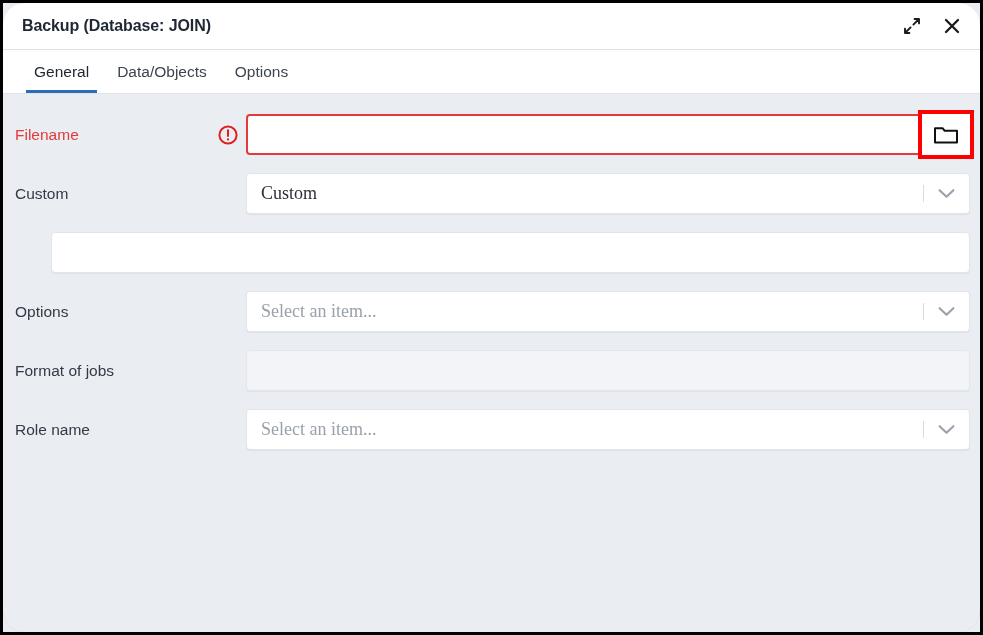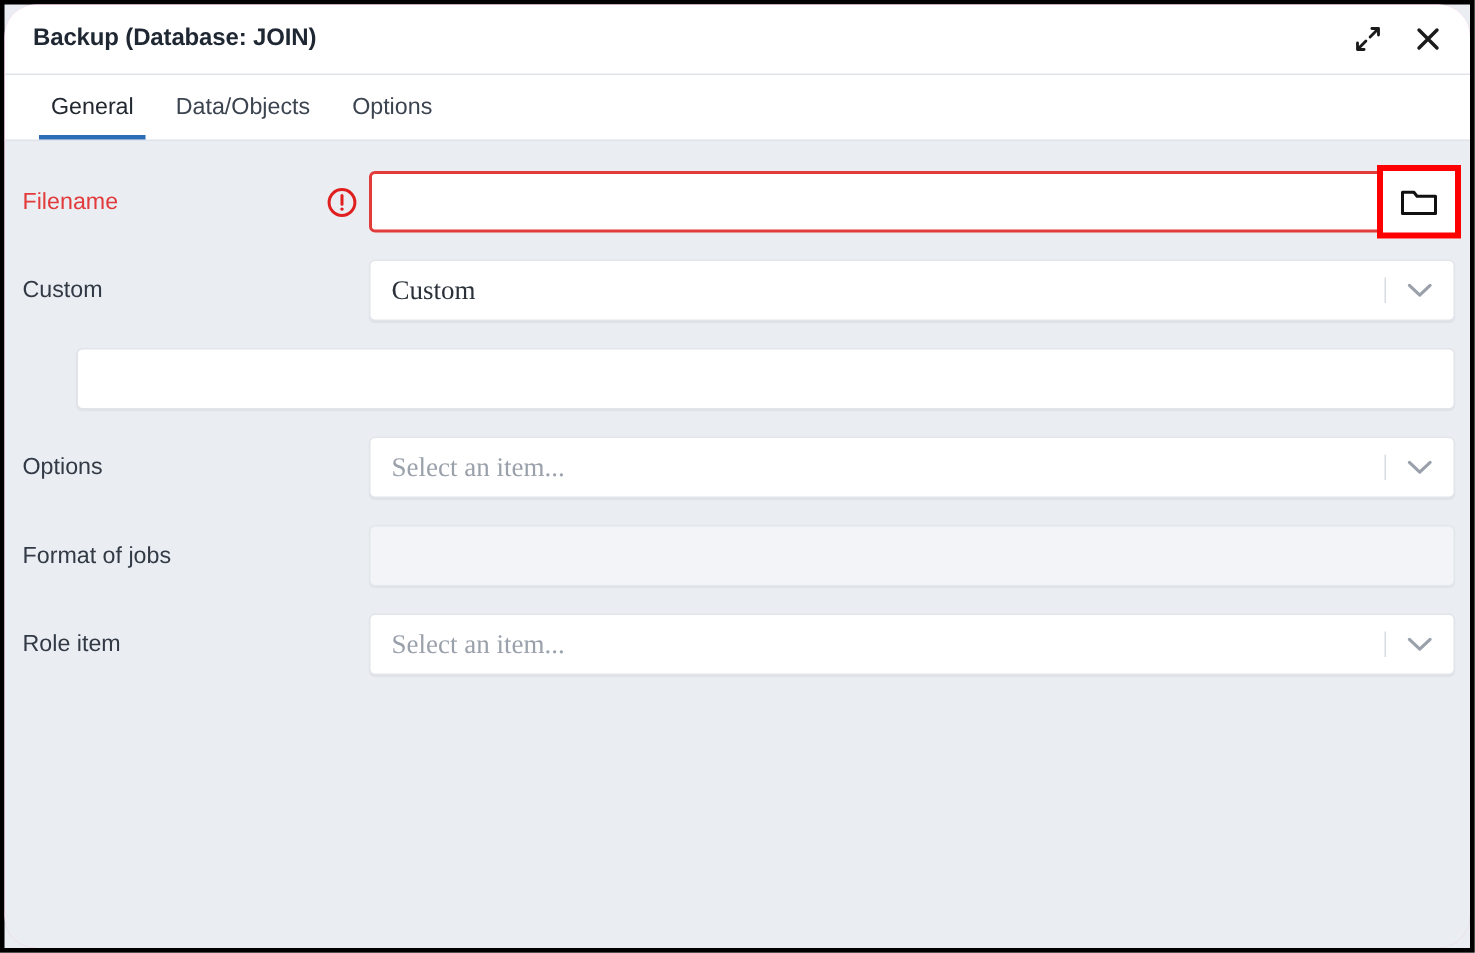--- a/index.html
+++ b/index.html
@@ -311,21 +311,21 @@
 
       <div class="form-row">
         <div class="row-label">Format of jobs</div>
         <div class="error-slot"></div>
         <div class="field-wrap">
           <input class="inp" type="text" disabled="" placeholder="" style="">
         </div>
       </div>
 
       <div class="form-row">
-        <div class="row-label">Role item</div>
+        <div class="row-label">Role name</div>
         <div class="error-slot"></div>
         <div class="field-wrap">
           <input class="inp with-caret" type="text" placeholder="Select an item..." style="">
           <div class="caret-cluster">
             <div class="caret-sep"></div>
             <svg class="caret-ico" width="17" height="11" viewBox="0 0 17 11" aria-hidden="true">
               <path d="M1.6 2.2 L8.5 8.8 L15.4 2.2" fill="none" stroke="#9aa1ab" stroke-width="2.1" stroke-linecap="round" stroke-linejoin="round"></path>
             </svg>
           </div>
         </div>

